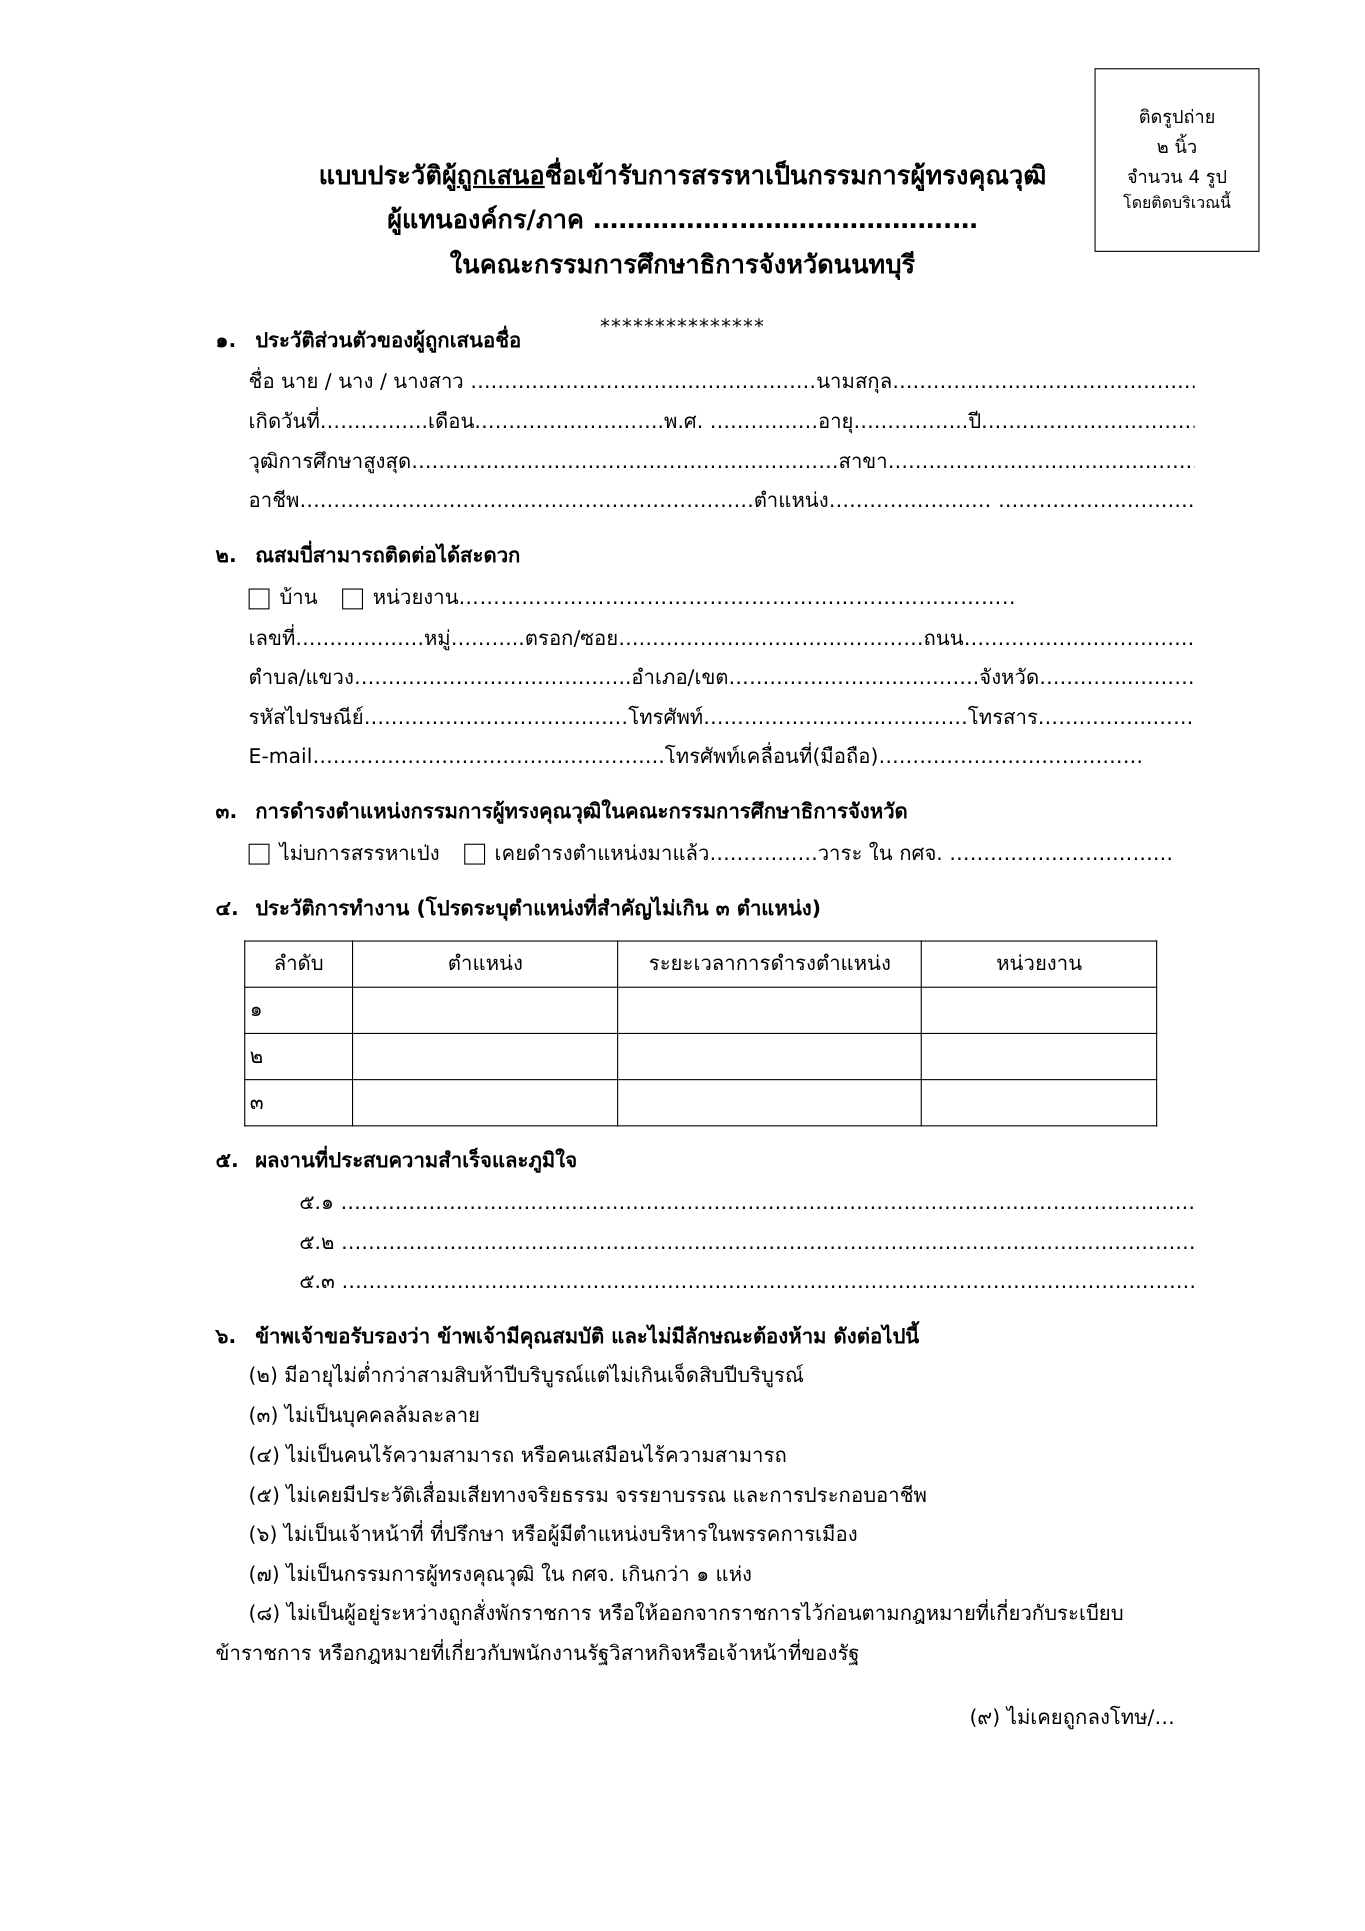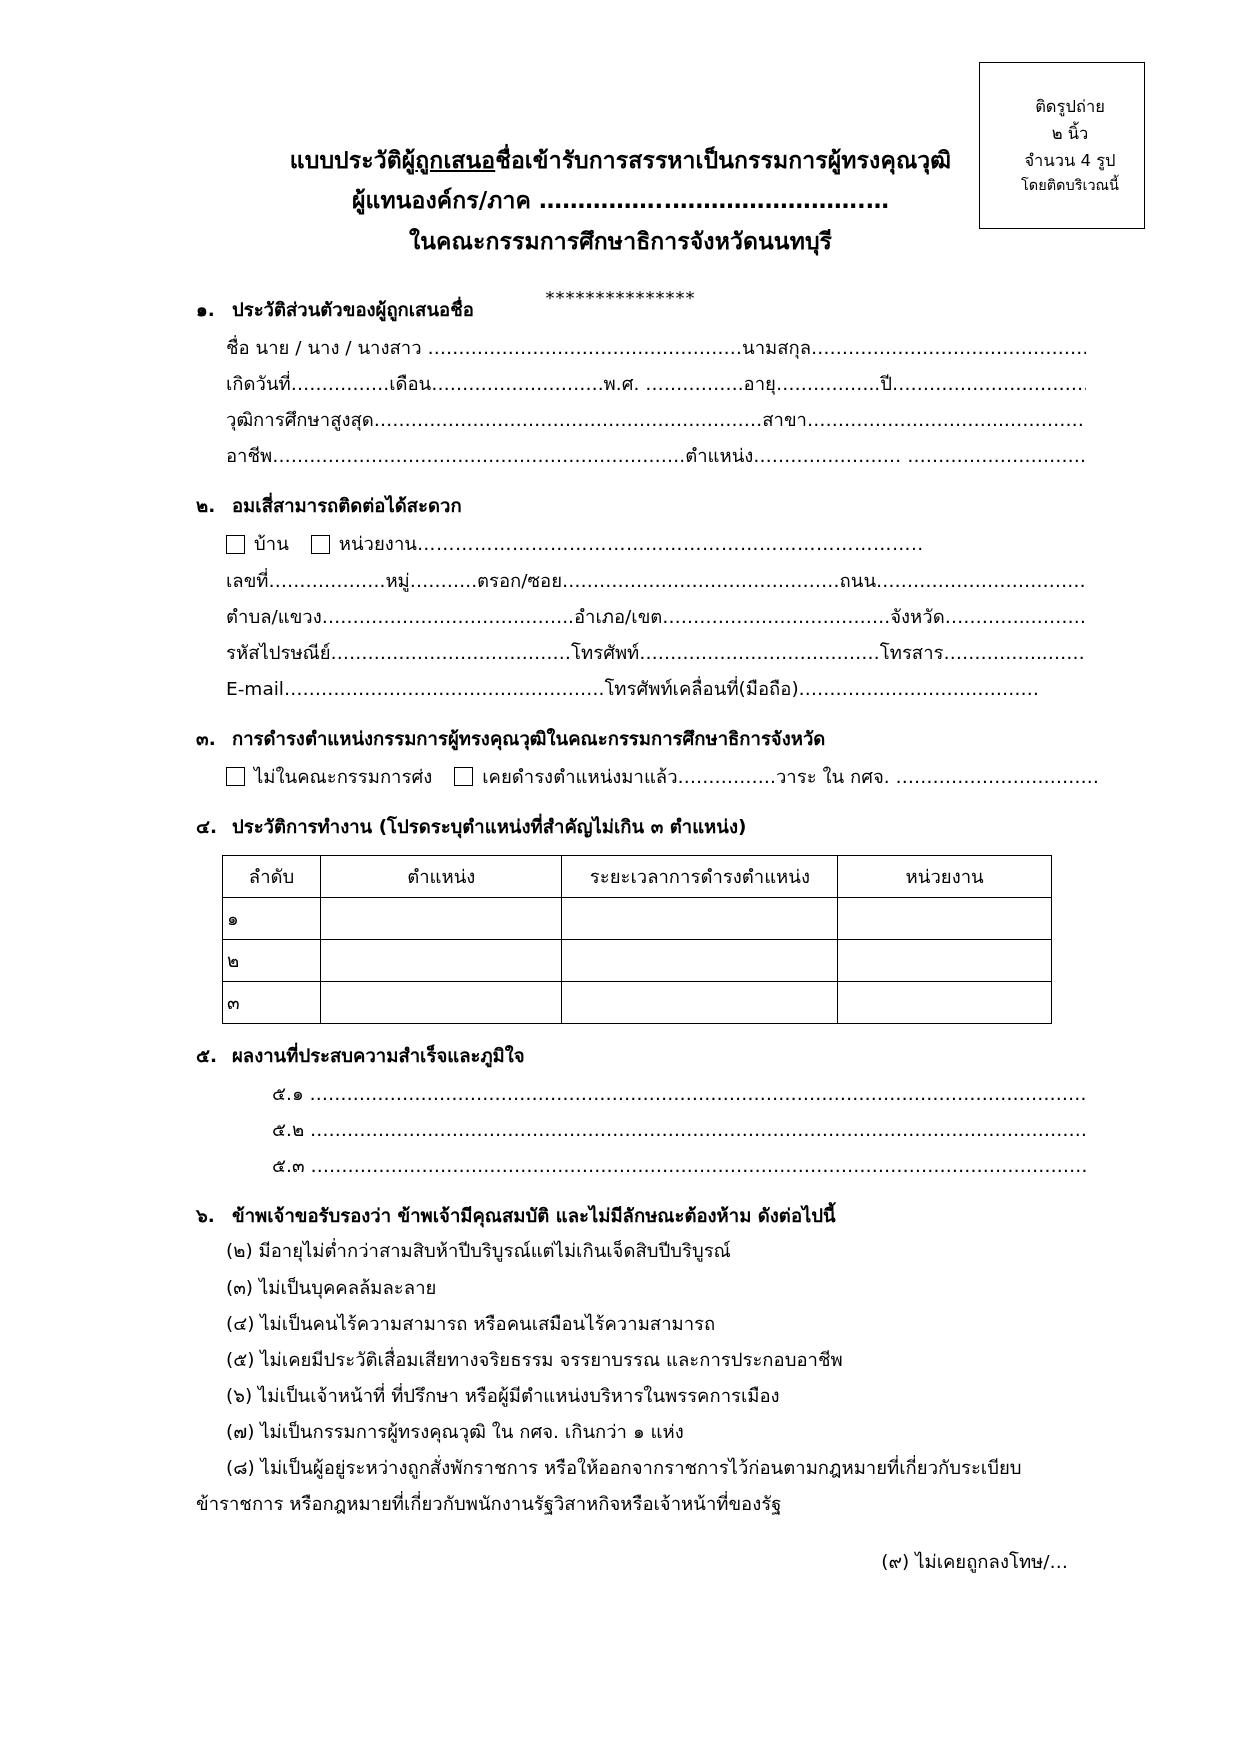--- a/index.html
+++ b/index.html
@@ -26,21 +26,20 @@
     width: 148px;
     height: 165px;
     border: 1px solid #000;
     display: flex;
     flex-direction: column;
     align-items: center;
     justify-content: center;
     font-size: 16.5px;
     line-height: 1.65;
     text-align: center;
-    padding-left: 16px;
   }
   .photo-box div { white-space: nowrap; }
   .photo-box .small { font-size: 14.5px; }
 
   .title-block {
     position: absolute;
     top: 140px;
     left: 0;
     width: 1241px;
     text-align: center;
@@ -174,21 +173,21 @@
     </div>
     <div class="block">
       <div class="row">ชื่อ นาย / นาง / นางสาว ……………………………………………นามสกุล……………………………………….</div>
       <div class="row">เกิดวันที่…………….เดือน……………………….พ.ศ. …………….อายุ……………..ปี…………………………….เดือน</div>
       <div class="row">วุฒิการศึกษาสูงสุด………………………………………………………สาขา…………………………..…………………</div>
       <div class="row">อาชีพ………………………………………………………….ตำแหน่ง…………………… ………………………………</div>
     </div>
 
     <div class="sec">
       <div class="sec-num">๒.</div>
-      <div class="sec-head">อมเสี่สามารถติดต่อได้สะดวก</div>
+      <div class="sec-head">ณสมบี่สามารถติดต่อได้สะดวก</div>
     </div>
     <div class="block">
       <div class="cbrow">
         <span class="checkbox"></span>
         <span class="cb-label">บ้าน</span>
         <span class="checkbox"></span>
         <span>หน่วยงาน</span>
         <span class="dots">……………………………………………………………………..</span>
       </div>
       <div class="row">เลขที่……………….หมู่………..ตรอก/ซอย………………………………………ถนน……………………………….</div>
@@ -197,21 +196,21 @@
       <div class="row">E-mail…………………………………………….โทรศัพท์เคลื่อนที่(มือถือ)…………………………………</div>
     </div>
 
     <div class="sec">
       <div class="sec-num">๓.</div>
       <div class="sec-head">การดำรงตำแหน่งกรรมการผู้ทรงคุณวุฒิในคณะกรรมการศึกษาธิการจังหวัด</div>
     </div>
     <div class="block">
       <div class="cbrow">
         <span class="checkbox"></span>
-        <span class="cb-label">ไม่ในคณะกรรมการศ่ง</span>
+        <span class="cb-label">ไม่บการสรรหาเป่ง</span>
         <span class="checkbox"></span>
         <span>เคยดำรงตำแหน่งมาแล้ว…………….วาระ ใน กศจ. ……………………………</span>
       </div>
     </div>
 
     <div class="sec">
       <div class="sec-num">๔.</div>
       <div class="sec-head">ประวัติการทำงาน (โปรดระบุตำแหน่งที่สำคัญไม่เกิน ๓ ตำแหน่ง)</div>
     </div>
     <table class="work">

